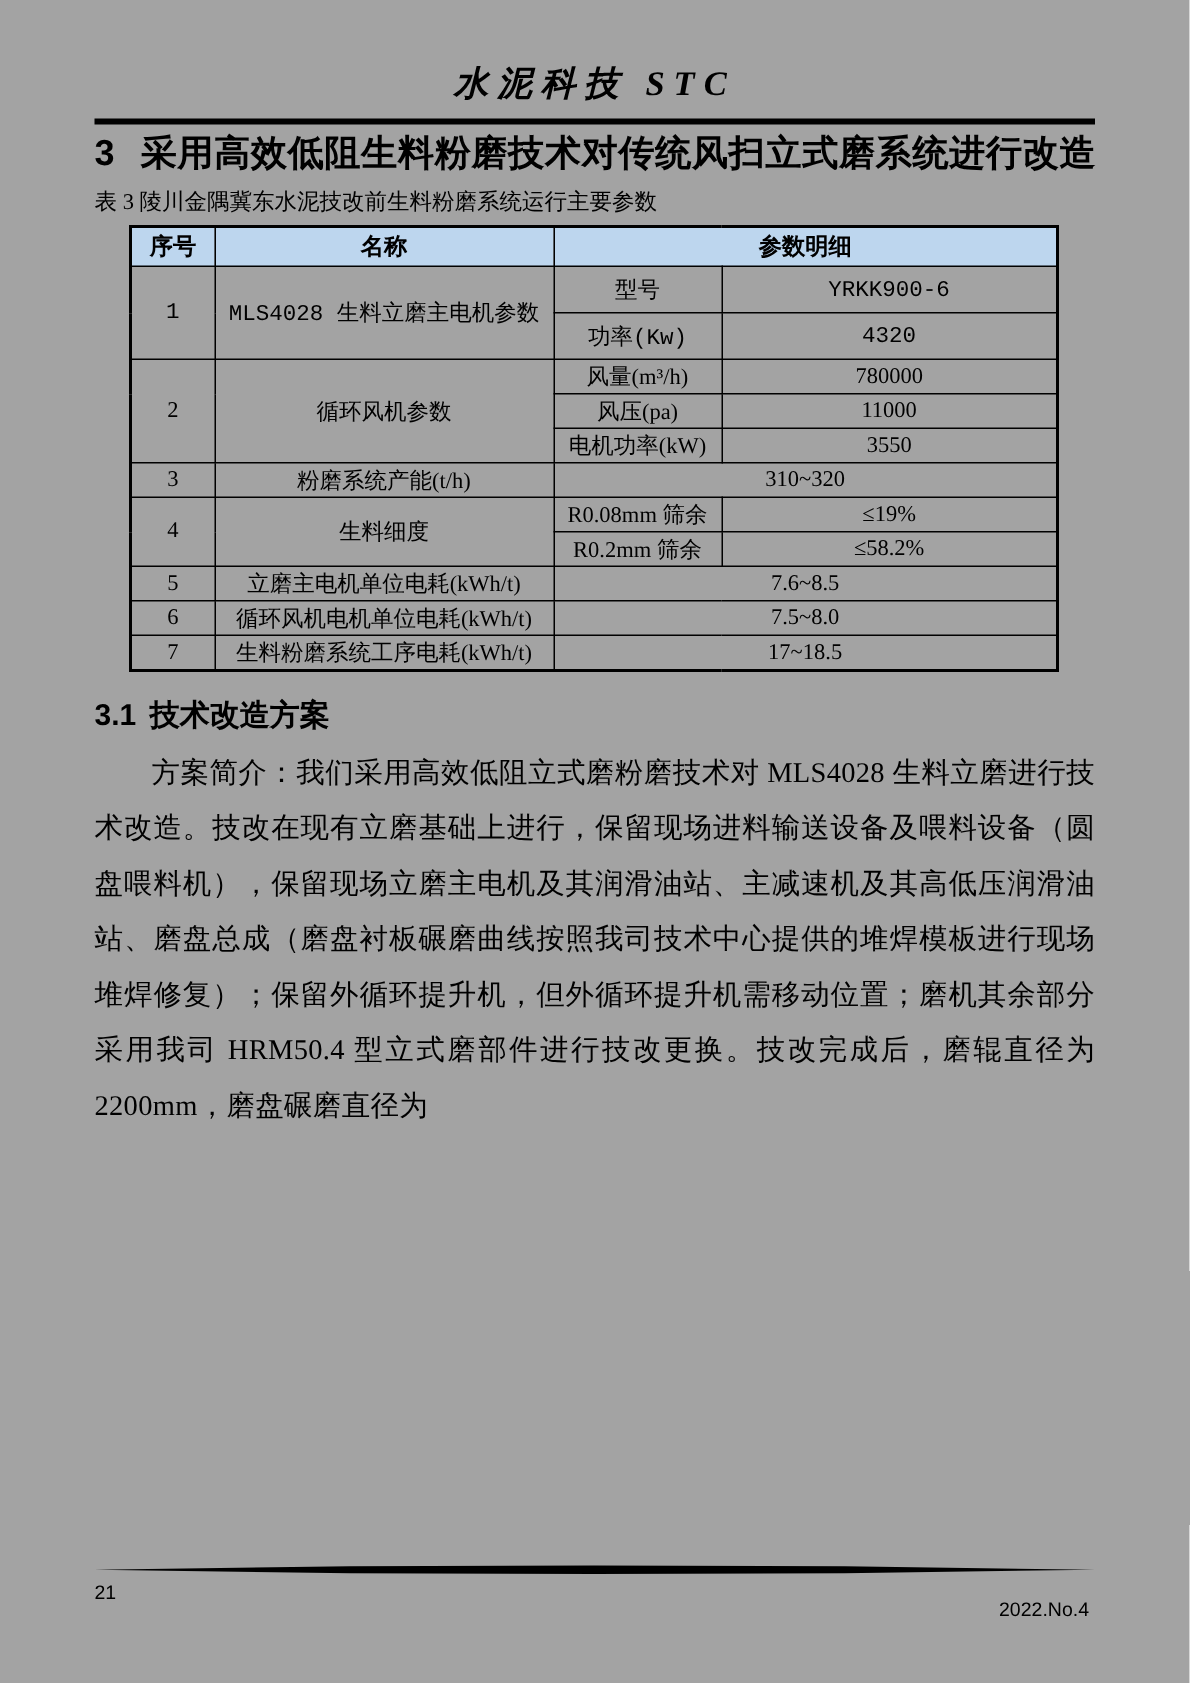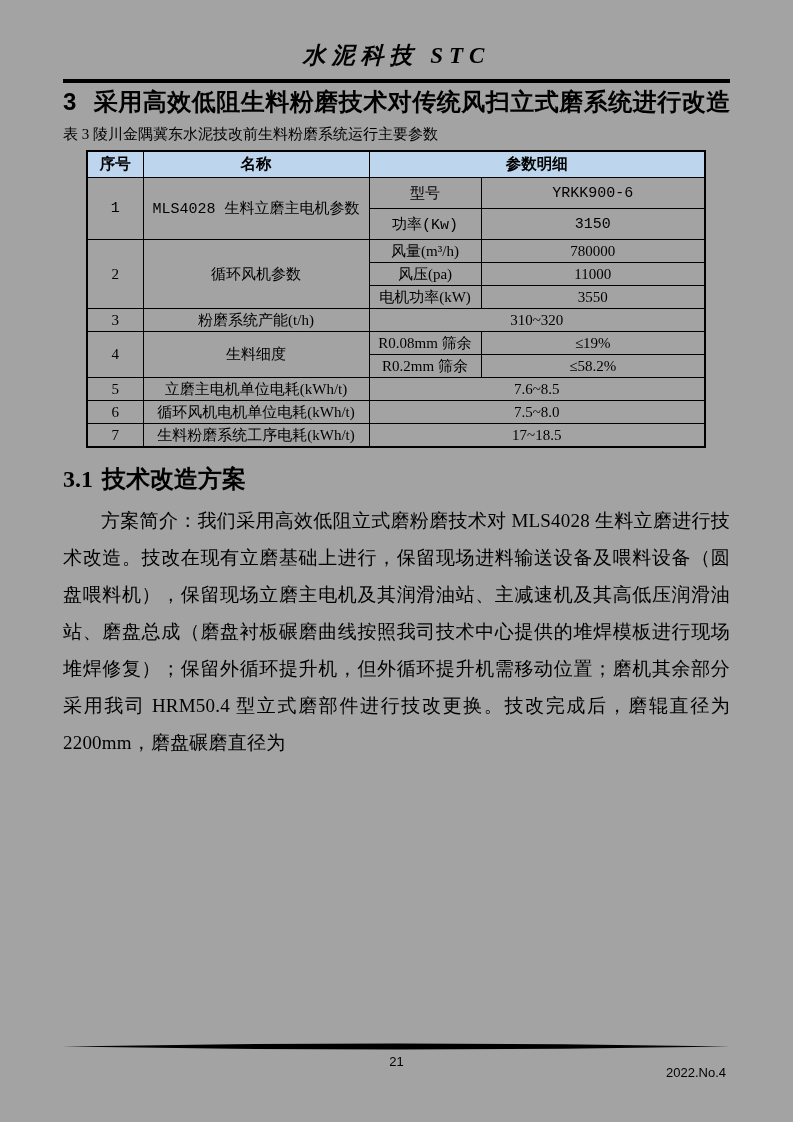--- a/index.html
+++ b/index.html
@@ -87,41 +87,41 @@
     height: 22px;
   }
   tr.tall td { height: 30px; font-family: Liberation Mono, monospace; }
   col.c-no { width: 56px; }
   col.c-name { width: 226px; }
   col.c-label { width: 112px; }
   col.c-value { width: 224px; }
 
   .subsec-heading {
     margin-top: 15px;
-    font-family: Liberation Serif, serif;
-    font-weight: bold;
-    font-size: 24px;
+    font-family: Liberation Sans, sans-serif;
+    font-weight: bold;
+    font-size: 20px;
   }
   .subsec-heading .num { display: inline-block; margin-right: 9px; }
 
   
   .page-footer {
     position: absolute;
     left: 63px;
     right: 63px;
     top: 1043px;
   }
   .footer-divider { display: block; width: 100%; height: 7px; }
   .footer-row {
     position: relative;
     margin-top: 4px;
     font-family: "Liberation Sans", "DejaVu Sans", sans-serif;
     font-size: 13px;
   }
-  .page-number { text-align: center; }
+  .page-number { }
   .issue-label { position: absolute; right: 4px; top: 11px; }
 </style>
 </head>
 <body>
 
 <div class="page">
   <div class="content">
 
     <div class="journal-title">水泥科技 STC</div>
     <div class="header-rule"></div>
@@ -149,21 +149,21 @@
       </thead>
       <tbody>
         <tr class="tall">
           <td rowspan="2">1</td>
           <td rowspan="2">MLS4028 生料立磨主电机参数</td>
           <td>型号</td>
           <td>YRKK900-6</td>
         </tr>
         <tr class="tall">
           <td>功率(Kw)</td>
-          <td>3150</td>
+          <td>4320</td>
         </tr>
 
         <tr>
           <td rowspan="3">2</td>
           <td rowspan="3">循环风机参数</td>
           <td>风量(m³/h)</td>
           <td>780000</td>
         </tr>
         <tr>
           <td>风压(pa)</td>

